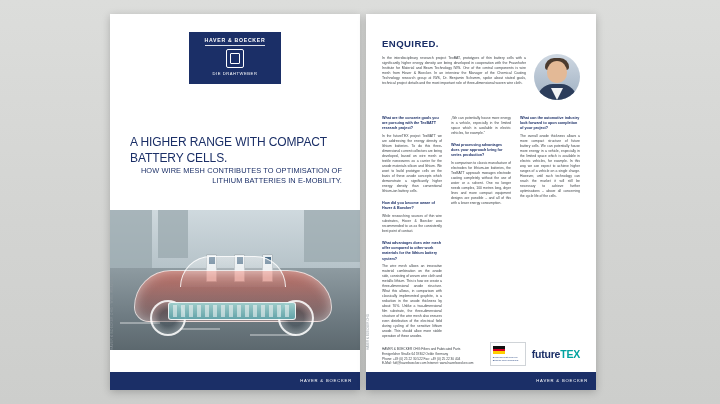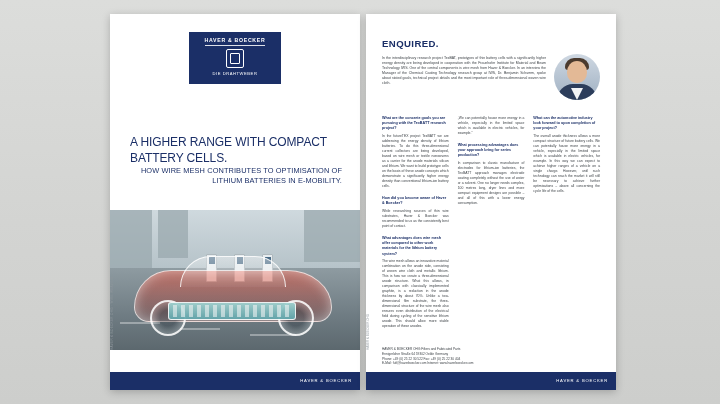--- a/index.html
+++ b/index.html
@@ -26,21 +26,21 @@
     box-shadow: 0 2px 8px rgba(0,0,0,0.22);
     overflow: hidden;
   }
   .sheet-left {
     left: 110px;
     width: 250px;
     height: 376px;
   }
   .sheet-right {
     left: 366px;
-    width: 250px;
+    width: 230px;
     height: 376px;
   }
 
   
   .logo-box {
     position: absolute;
     top: 18px;
     left: 50%;
     transform: translateX(-50%);
     width: 92px;
@@ -471,20 +471,27 @@
         </div>
       </div>
 
       <div class="rp-footer">
         <div class="addr">
           <div>HAVER &amp; BOECKER OHG  Filters and Fabricated Parts</div>
           <div>Ennigerloher Straße 64  59302 Oelde  Germany</div>
           <div>Phone: +49 (0) 25 22 30 522   Fax: +49 (0) 25 22 30 404</div>
           <div>E-Mail: fufi@haverboecker.com   Internet: www.haverboecker.com</div>
         </div>
+        <div class="badges">
+          <div class="badge-bmbf">
+            <div class="bar"></div>
+            <div class="bt">Bundesministerium für Bildung und Forschung</div>
+          </div>
+          <div class="badge-futuretex"><span>future</span><span class="tex">TEX</span></div>
+        </div>
       </div>
     </div>
 
     <div class="rp-side-caption">HAVER &amp; BOECKER OHG</div>
 
     <div class="foot-bar">
       <div class="foot-brand">HAVER &amp; BOECKER</div>
     </div>
   </div>
 

